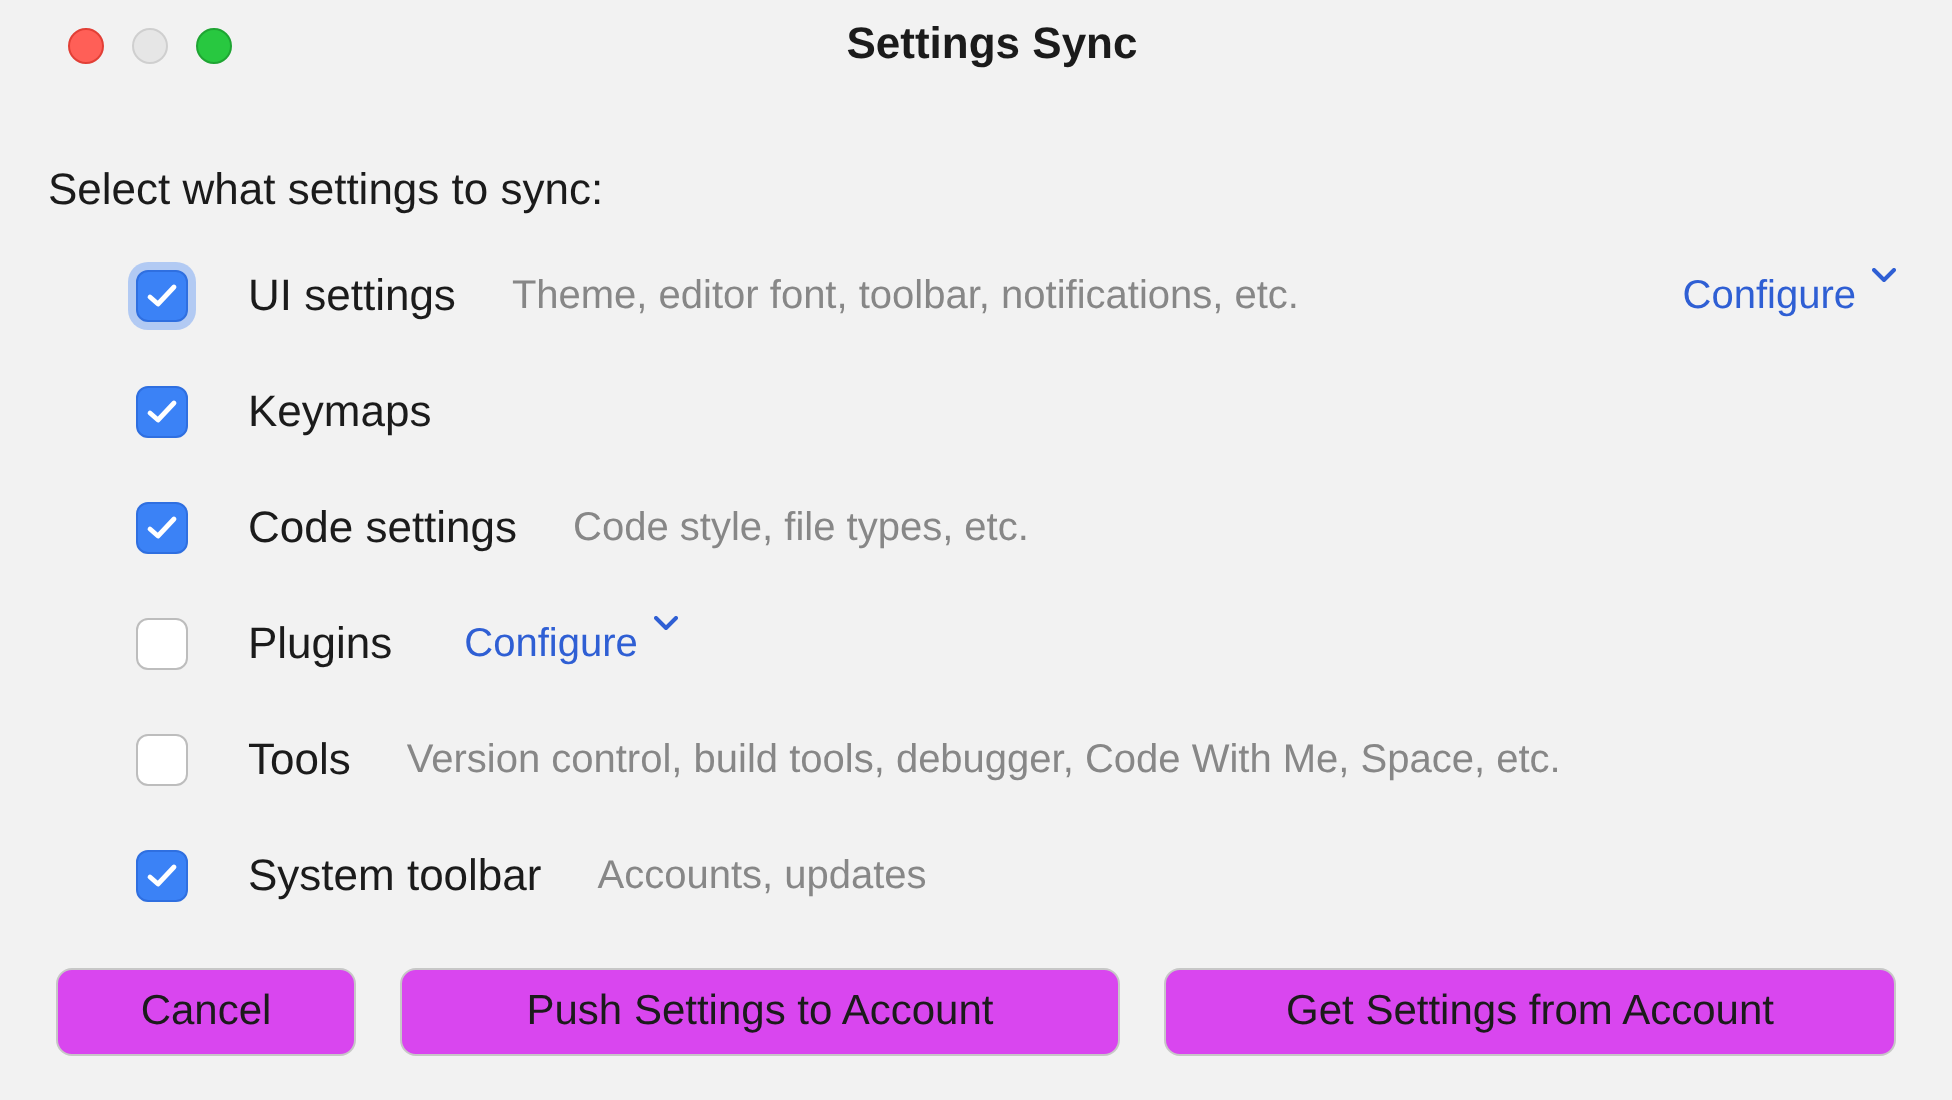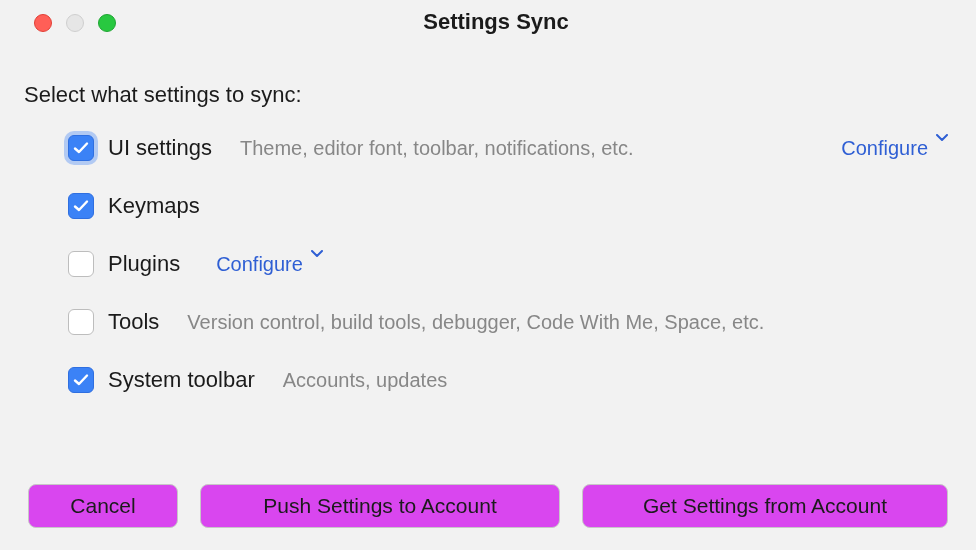--- a/index.html
+++ b/index.html
@@ -83,21 +83,21 @@
     border: 1.5px solid #bdbdbd;
   }
   .cb-checked {
     background: #3b82f6;
     border: 1.5px solid #2f6fe0;
   }
   .cb-checked svg { display: block; }
   .cb-focus {
     box-shadow: 0 0 0 4px rgba(59,130,246,0.35);
   }
-  .label { color: #1b1b1b; }
+  .label { color: #1b1b1b; margin-left: 16px; }
   .desc { color: #878787; font-size: 20px; margin-left: 14px; }
   .configure {
     color: #2f5fd4;
     font-size: 20px;
     display: inline-flex;
     align-items: flex-start;
     gap: 8px;
     cursor: pointer;
     margin-left: 22px;
   }
@@ -164,20 +164,29 @@
 
       <div class="row">
         <span class="cb cb-checked">
           <svg width="16" height="16" viewBox="0 0 16 16">
               <path d="M2 8.5 L6 12 L14 3.5" stroke="#fff" stroke-width="2.4" fill="none" stroke-linecap="round" stroke-linejoin="round"></path>
             </svg>
         </span>
         <span class="label">Keymaps</span>
       </div>
 
+      <div class="row">
+        <span class="cb cb-checked">
+          <svg width="16" height="16" viewBox="0 0 16 16">
+              <path d="M2 8.5 L6 12 L14 3.5" stroke="#fff" stroke-width="2.4" fill="none" stroke-linecap="round" stroke-linejoin="round"></path>
+            </svg>
+        </span>
+        <span class="label">Code settings</span>
+        <span class="desc">Code style, file types, etc.</span>
+      </div>
 
       <div class="row">
         <span class="cb cb-unchecked"></span>
         <span class="label">Plugins</span>
         <span class="configure">
           <span>Configure</span>
           <svg width="12" height="8" viewBox="0 0 12 8">
               <path d="M1 1 L6 6 L11 1" stroke="#2f5fd4" stroke-width="2" fill="none" stroke-linecap="round" stroke-linejoin="round"></path>
             </svg>
         </span>

